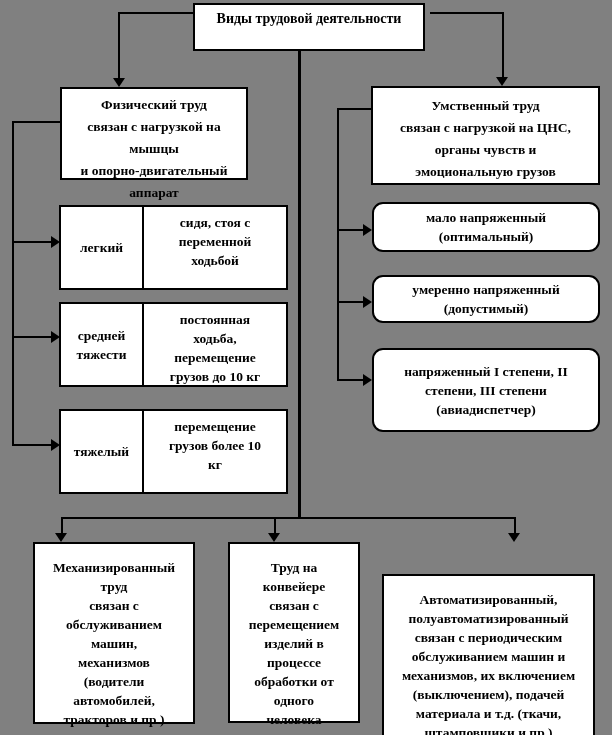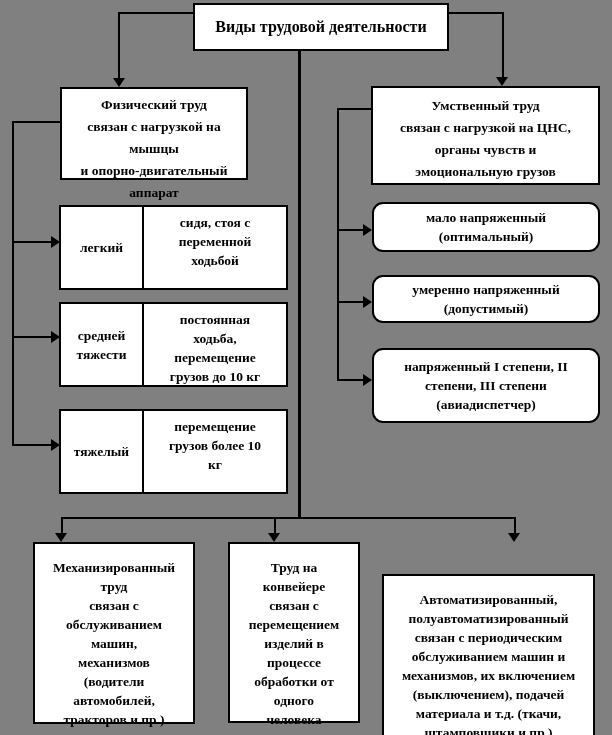--- a/index.html
+++ b/index.html
@@ -15,32 +15,32 @@
   .box{
     position:absolute;
     background:var(--box-bg,#fff);
     border:2px solid var(--line,#000);
     box-sizing:border-box;
     text-align:center;
     white-space:pre-line;
     font-size:13.5px;
     line-height:19px;
   }
-  .root{left:193px;top:3px;width:256px;height:48px;padding-top:12px;font-size:16px;}
+  .root{left:193px;top:3px;width:232px;height:48px;padding-top:4px;font-size:14px;}
   .physical{left:60px;top:87px;width:188px;height:93px;padding-top:5px;line-height:22px;}
   .mental{left:371px;top:86px;width:229px;height:99px;padding-top:7px;line-height:22px;}
   .rowbox{display:flex;align-items:stretch;width:229px;height:85px;left:59px;padding:0;}
   .row1{top:205px;} .row2{top:302px;} .row3{top:409px;}
   .cell{box-sizing:border-box;text-align:center;white-space:pre-line;}
   .cell.term{flex:0 0 83px;border-right:2px solid var(--line,#000);display:flex;align-items:center;justify-content:center;}
   .cell.desc{flex:1 1 auto;padding-top:6px;}
   .rb{left:372px;width:228px;display:flex;align-items:center;justify-content:center;border-radius:11px;}
   .rb1{top:202px;height:50px;}
   .rb2{top:275px;height:48px;}
-  .rb3{top:348px;height:75px;font-family:Liberation Serif, serif;}
+  .rb3{top:348px;height:84px;font-family:Liberation Serif, serif;}
   .bb{top:542px;padding-top:14px;}
   .bb1{left:33px;width:162px;height:182px;}
   .bb2{left:228px;width:132px;height:181px;}
   .bb3{left:382px;width:213px;height:181px;margin-top:32px;}
   .line{position:absolute;background:var(--line,#000);}
   .arrow-down{position:absolute;width:0;height:0;
     border-left:6px solid transparent;border-right:6px solid transparent;
     border-top:9px solid var(--line,#000);}
   .arrow-right{position:absolute;width:0;height:0;
     border-top:6px solid transparent;border-bottom:6px solid transparent;

